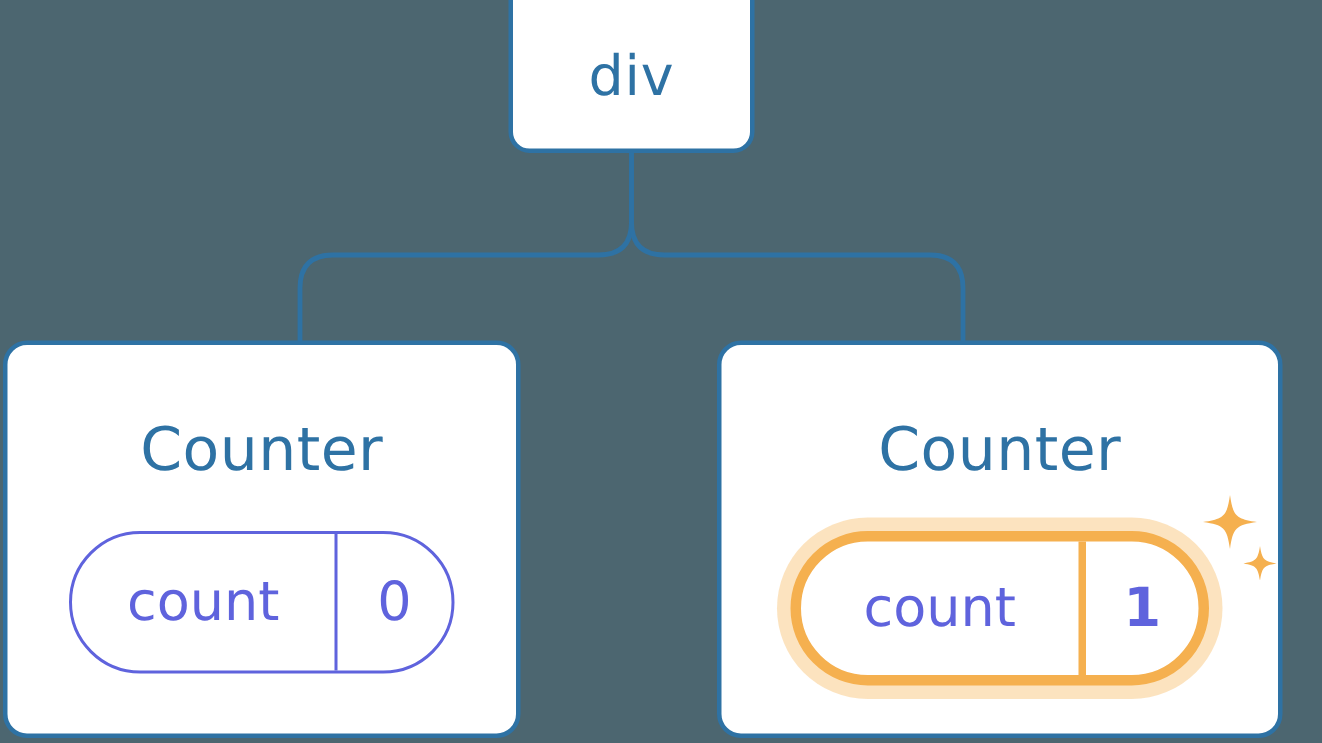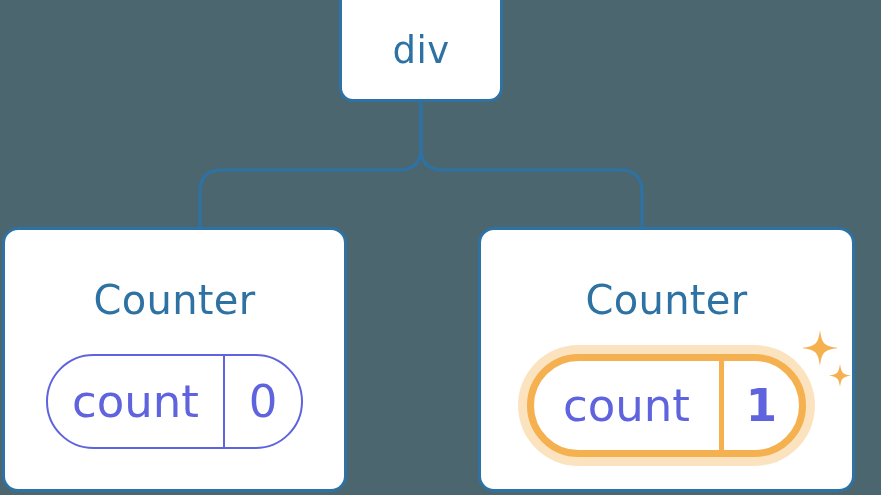--- a/index.html
+++ b/index.html
@@ -112,21 +112,21 @@
     border: 7px solid #f5b04f;
     height: 103px;
     box-shadow: 0 0 0 9px rgba(248, 192, 112, 0.45);
   }
 
   .pill-key,
   .pill-val {
     display: flex;
     align-items: center;
     justify-content: center;
-    font-size: 45px;
+    font-size: 36px;
     color: #5f63dd;
     line-height: 1;
   }
 
   .pill-plain .pill-key { width: 175px; }
   .pill-plain .pill-val {
     width: 78px;
     border-left: 2px solid #5f63dd;
   }
 

